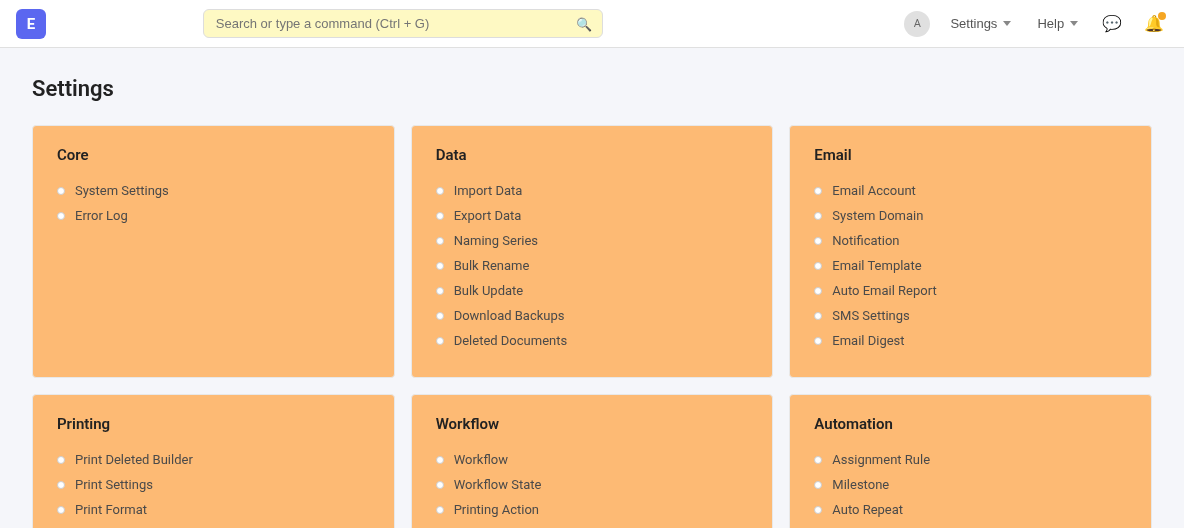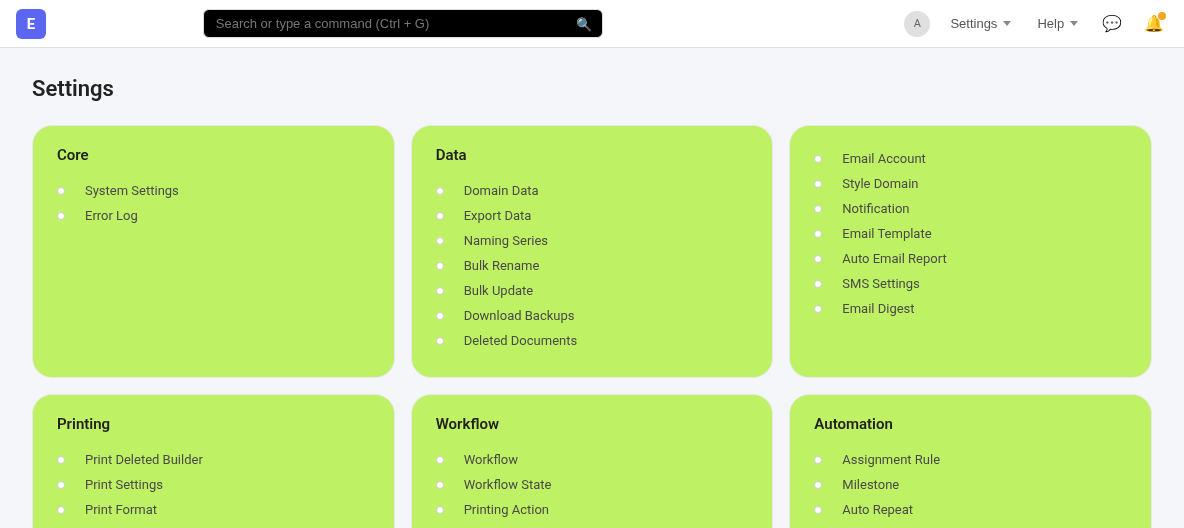--- a/index.html
+++ b/index.html
@@ -38,21 +38,21 @@
       margin: 0 auto;
       position: relative;
     }
     .navbar-search input {
       width: 100%;
       padding: 6px 34px 6px 12px;
       border: 1px solid #ddd;
       border-radius: 6px;
       font-size: 13px;
       color: #888;
-      background: #000000;
+      background: #fef9c3;
       outline: none;
     }
     .navbar-search-icon {
       position: absolute;
       right: 10px;
       top: 50%;
       transform: translateY(-50%);
       color: #888;
       font-size: 13px;
     }
@@ -112,41 +112,41 @@
       font-weight: 600;
       color: #222;
       margin-bottom: 24px;
     }
     .cards-grid {
       display: grid;
       grid-template-columns: repeat(3, 1fr);
       gap: 16px;
     }
     .card {
-      background: #bef264;
+      background: #fdba74;
       border: 1px solid #e8e8e8;
-      border-radius: 20px;
+      border-radius: 4px;
       padding: 20px 24px 24px;
     }
     .card-title {
       font-size: 15px;
       font-weight: 600;
       color: #222;
       margin-bottom: 14px;
     }
     .card-list {
       list-style: none;
       display: flex;
       flex-direction: column;
       gap: 0px;
     }
     .card-list li {
       display: flex;
       align-items: center;
-      gap: 20px;
+      gap: 10px;
       padding: 5px 0;
       cursor: pointer;
       color: #4a4a4a;
       font-size: 13px;
     }
     .list-dot {
       width: 8px;
       height: 8px;
       border: 1.5px solid #ccc;
       border-radius: 50%;
@@ -210,21 +210,21 @@
             <span class="list-dot"></span>
             <span>Error Log</span>
           </li>
         </ul>
       </div>
       <div class="card">
         <div class="card-title">Data</div>
         <ul class="card-list">
           <li>
             <span class="list-dot"></span>
-            <span>Domain Data</span>
+            <span>Import Data</span>
           </li>
           <li>
             <span class="list-dot"></span>
             <span>Export Data</span>
           </li>
           <li>
             <span class="list-dot"></span>
             <span>Naming Series</span>
           </li>
           <li>
@@ -239,28 +239,29 @@
             <span class="list-dot"></span>
             <span>Download Backups</span>
           </li>
           <li>
             <span class="list-dot"></span>
             <span>Deleted Documents</span>
           </li>
         </ul>
       </div>
       <div class="card">
+        <div class="card-title">Email</div>
         <ul class="card-list">
           <li>
             <span class="list-dot"></span>
             <span>Email Account</span>
           </li>
           <li>
             <span class="list-dot"></span>
-            <span>Style Domain</span>
+            <span>System Domain</span>
           </li>
           <li>
             <span class="list-dot"></span>
             <span>Notification</span>
           </li>
           <li>
             <span class="list-dot"></span>
             <span>Email Template</span>
           </li>
           <li>

